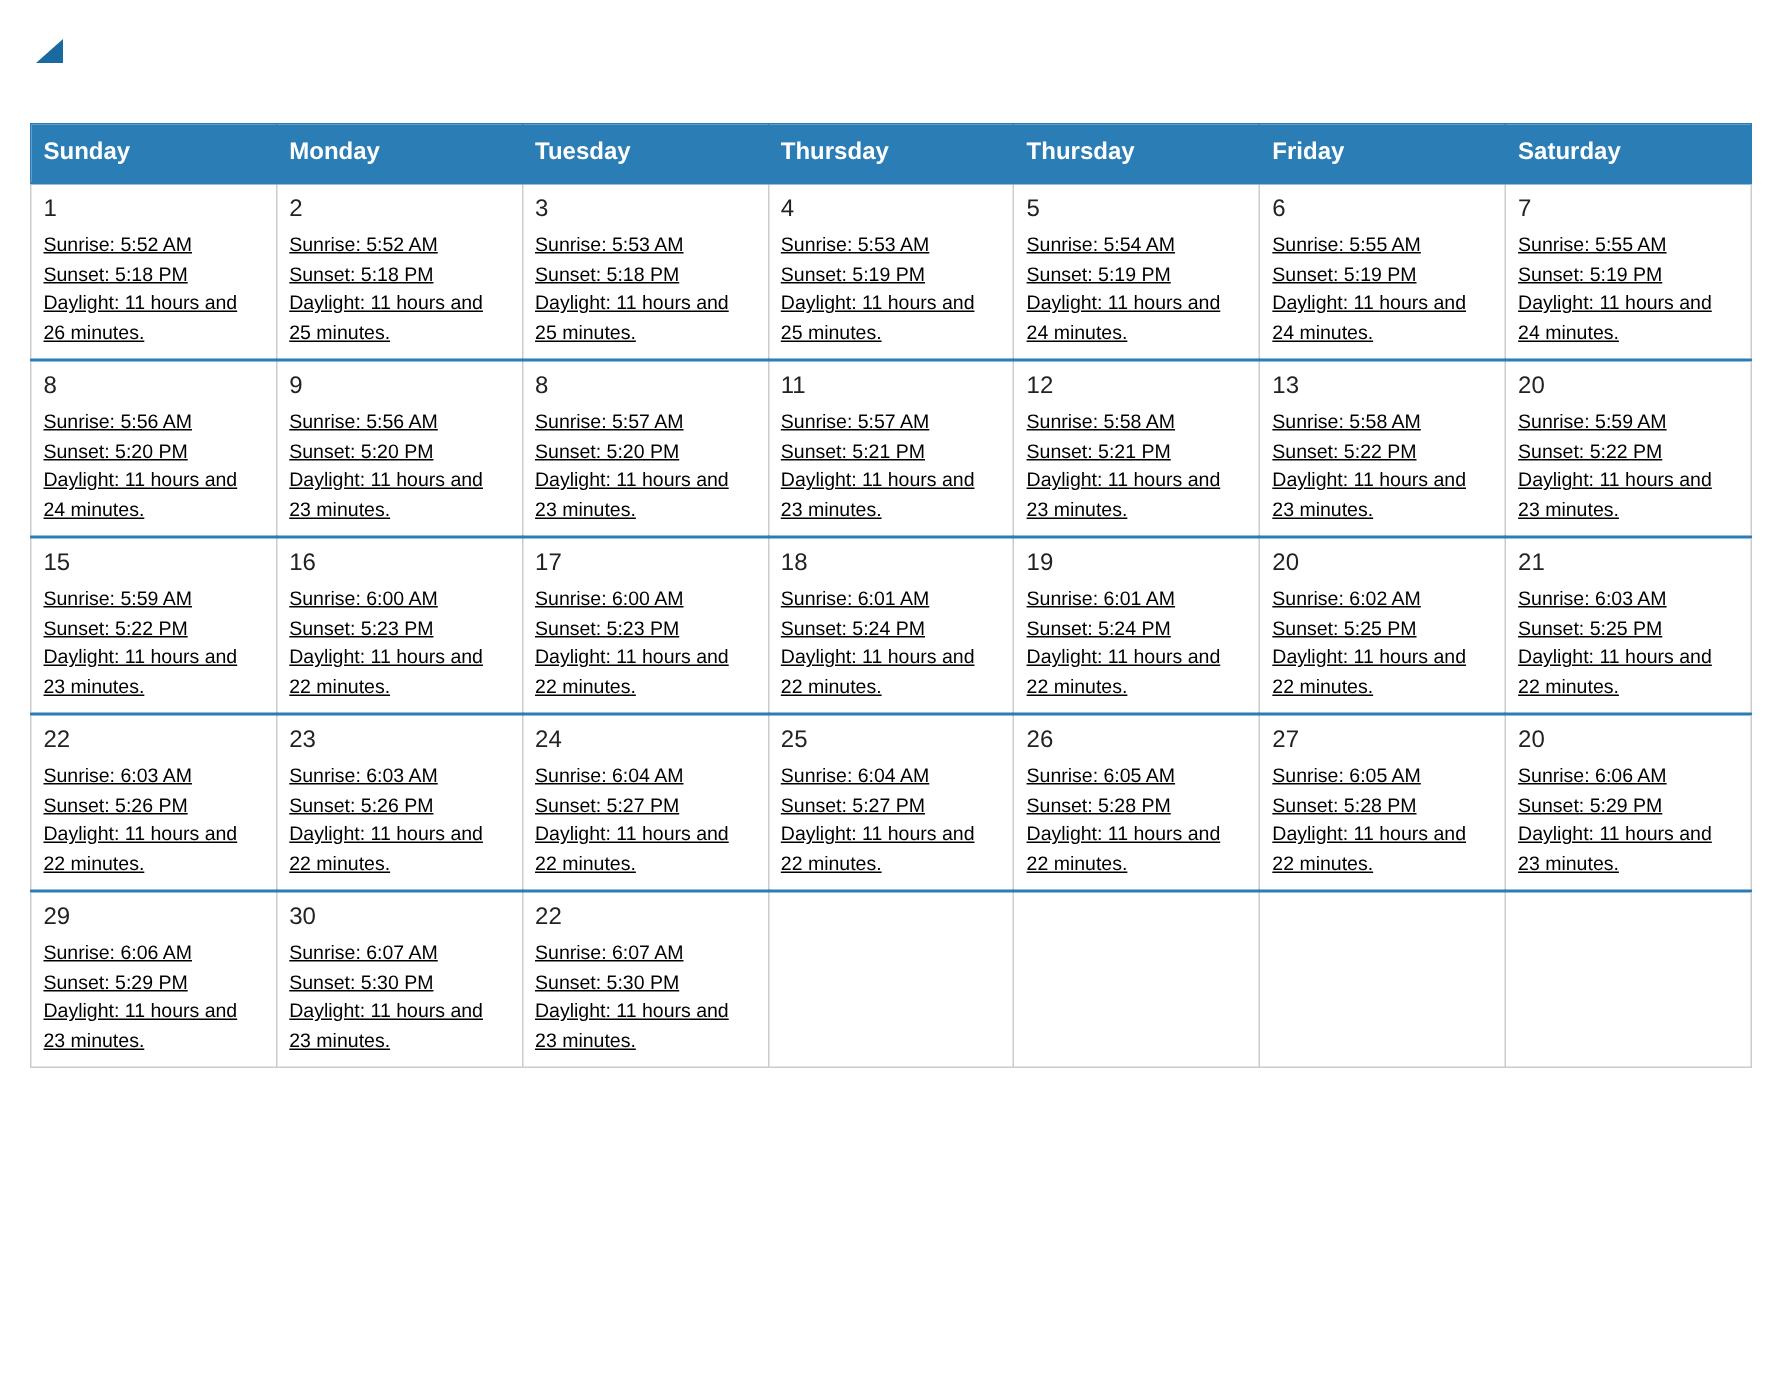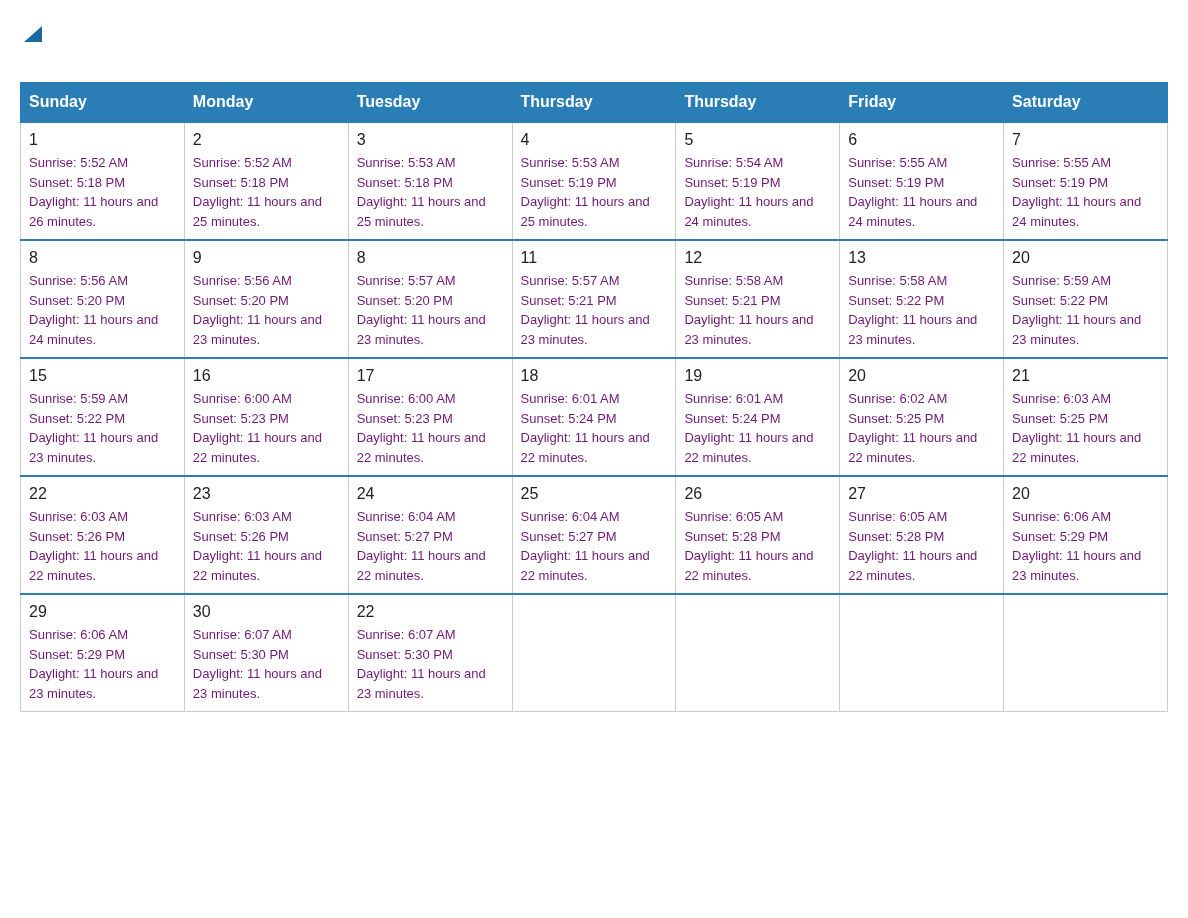--- a/index.html
+++ b/index.html
@@ -57,22 +57,23 @@
     }
     .day-number {
       font-size: 16px;
       font-weight: normal;
       color: #222;
       display: block;
       margin-bottom: 4px;
     }
     .day-info {
       font-size: 13px;
-      color: #701a75;
+      color: #000000;
       line-height: 1.5;
+      text-decoration: underline;
     }
     .empty-cell {
       background: #fff;
     }
     .logo-wrap {
       display: flex;
       flex-direction: column;
     }
     .logo-general {
       display: flex;

